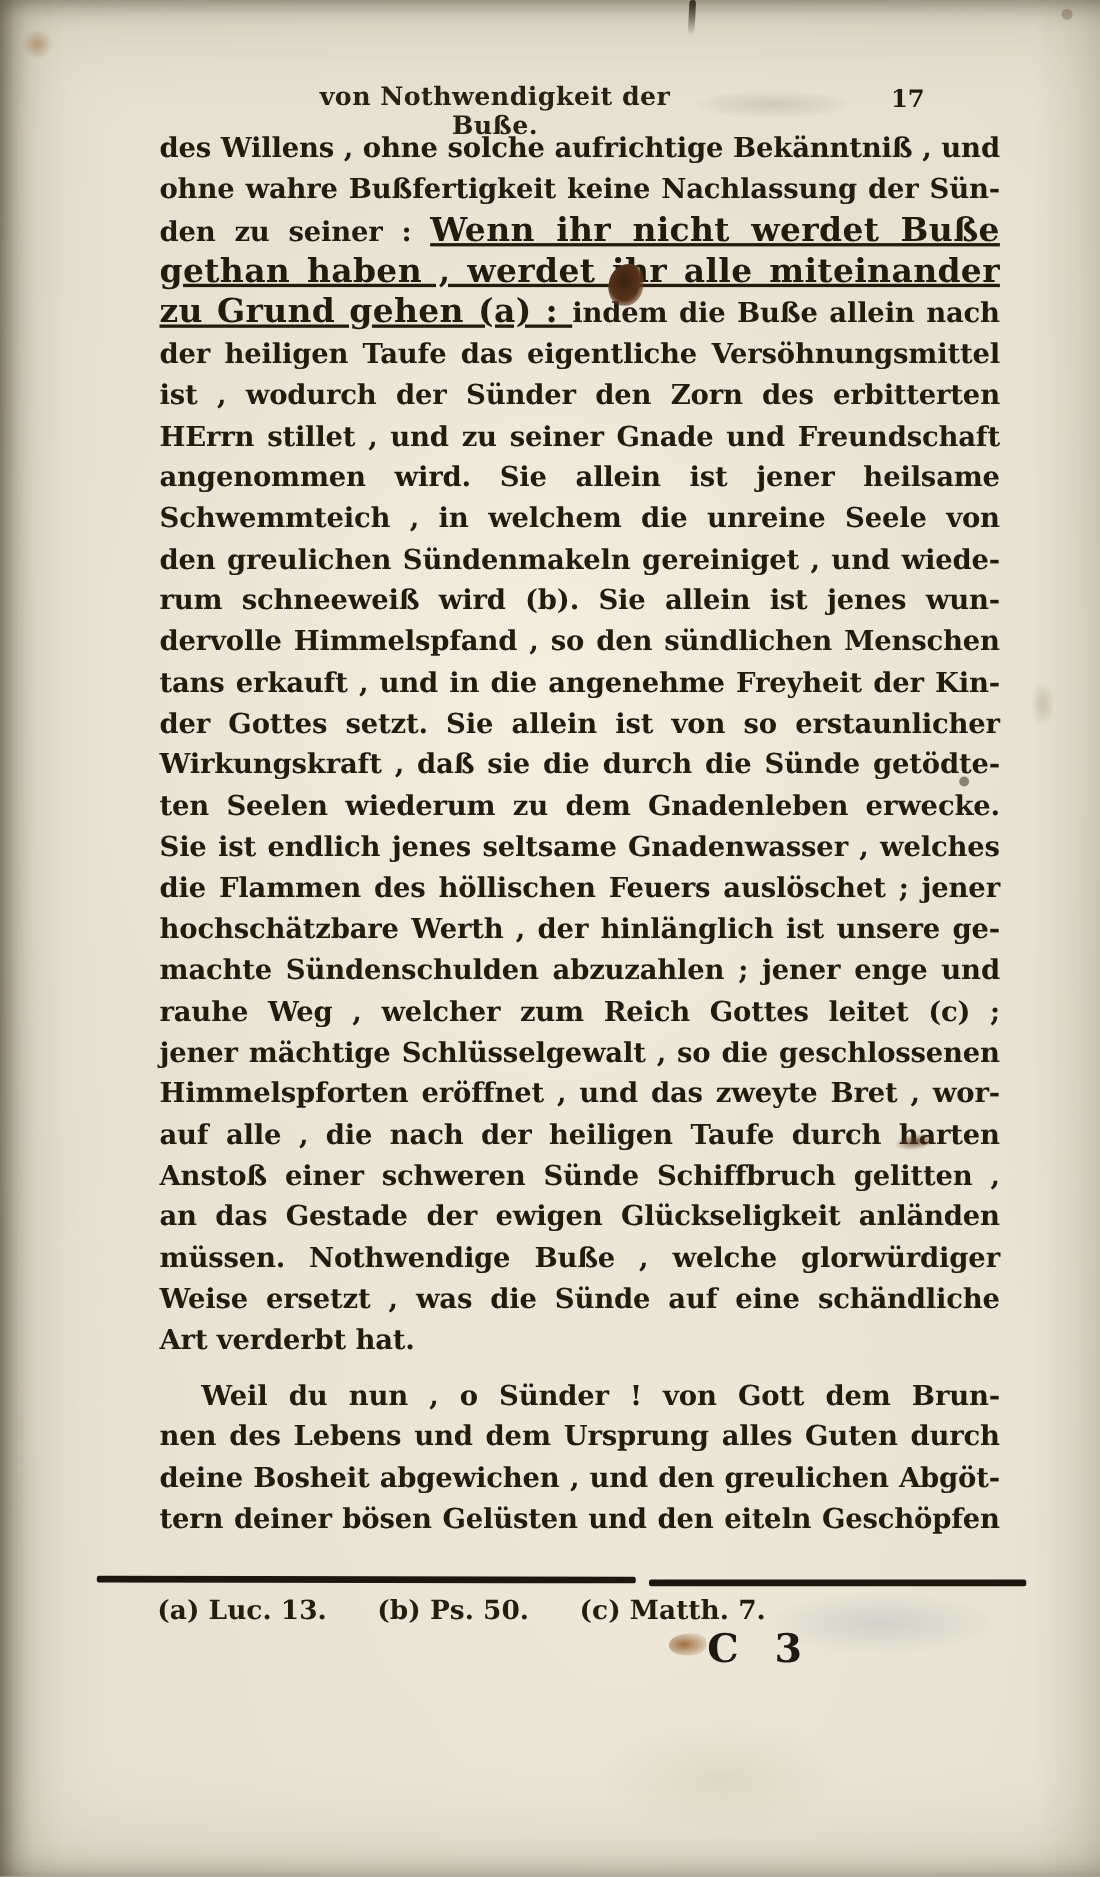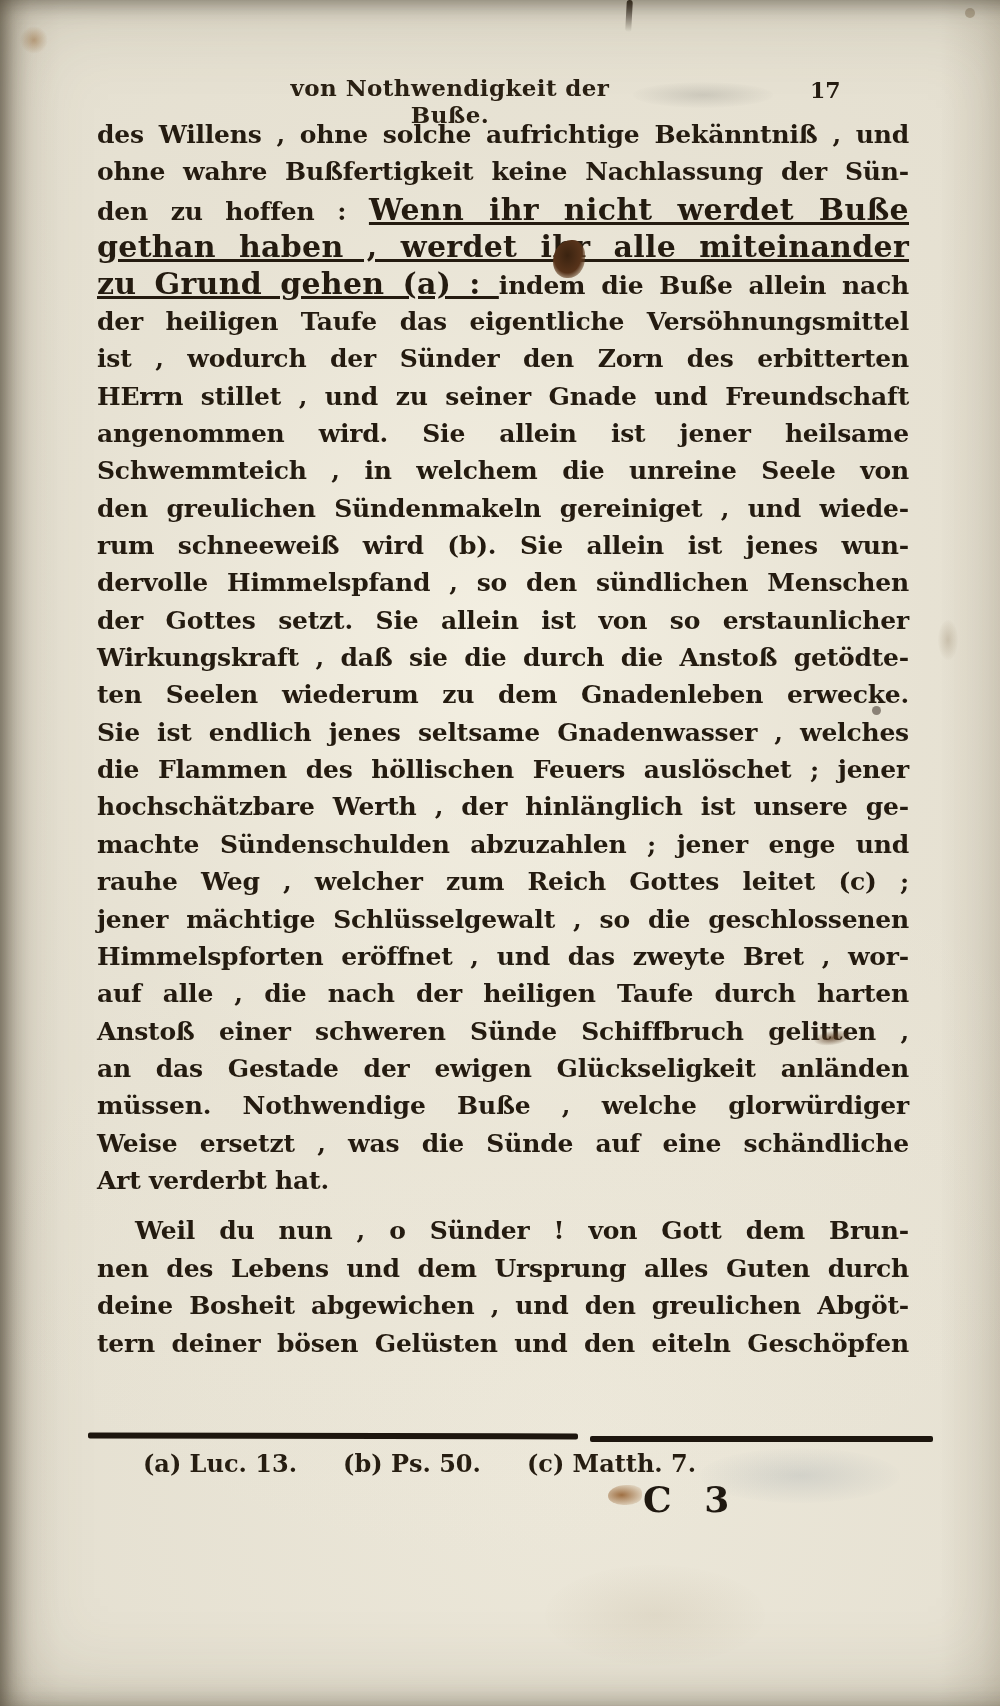--- a/index.html
+++ b/index.html
@@ -17,21 +17,21 @@
     padding-left:36px;
   }
   .vignette{position:absolute;inset:0;pointer-events:none;
     box-shadow:inset 18px 0 28px -14px rgba(70,62,48,0.55), inset 0 12px 22px -10px rgba(70,62,48,0.5), inset -14px 0 26px -14px rgba(90,80,60,0.35), inset 0 -16px 30px -16px rgba(90,80,60,0.3);}
   .header-title{position:absolute;left:270px;top:74px;width:360px;text-align:center;
     font-size:23px;font-weight:bold;letter-spacing:0.4px;color:#2a2013;}
   .pagenum{position:absolute;left:810px;top:77px;font-size:22px;font-weight:bold;color:#241b10;}
   .textblock{position:absolute;left:97px;top:116px;width:812px;}
   .line{height:37.37px;line-height:37.37px;font-size:25px;font-weight:bold;
     letter-spacing:-0.2px;text-align:justify;text-align-last:justify;white-space:nowrap;
-    overflow:visible;}
+    overflow:visible;margin-left:48px;}
   .line.short{text-align:center;text-align-last:left;}
   .em{font-size:30px;letter-spacing:0.3px;text-decoration:underline;}
   .para2{margin-top:13px;}
   .para2 .line:first-child{text-indent:38px;}
   .rule{position:absolute;height:6px;background:#1d160e;border-radius:2px;}
   .rule-left{left:88px;top:1433px;width:490px;transform:rotate(0.1deg);}
   .rule-right{left:590px;top:1436px;width:343px;}
   .footnote{position:absolute;left:143px;top:1449px;font-size:24px;font-weight:bold;color:#261d11;}
   .footnote span{margin-right:46px;}
   .signature{position:absolute;left:643px;top:1478px;font-size:36px;font-weight:bold;word-spacing:20px;color:#1f1810;}
@@ -53,33 +53,34 @@
 <body>
 
 <div class="page">
 
   <div class="header-title">von Nothwendigkeit der Buße.</div>
   <div class="pagenum">17</div>
 
   <div class="textblock">
     <div class="line">des Willens , ohne solche aufrichtige Bekänntniß , und</div>
     <div class="line">ohne wahre Bußfertigkeit keine Nachlassung der Sün-</div>
-    <div class="line"><span>den zu hoffen : </span><span class="em">Wenn ihr nicht werdet Buße</span></div>
+    <div class="line"><span>den zu seiner : </span><span class="em">Wenn ihr nicht werdet Buße</span></div>
     <div class="line em">gethan haben , werdet ihr alle miteinander</div>
     <div class="line"><span class="em">zu Grund gehen (a) : </span><span>indem die Buße allein nach</span></div>
     <div class="line">der heiligen Taufe das eigentliche Versöhnungsmittel</div>
     <div class="line">ist , wodurch der Sünder den Zorn des erbitterten</div>
     <div class="line">HErrn stillet , und zu seiner Gnade und Freundschaft</div>
     <div class="line">angenommen wird. Sie allein ist jener heilsame</div>
     <div class="line">Schwemmteich , in welchem die unreine Seele von</div>
     <div class="line">den greulichen Sündenmakeln gereiniget , und wiede-</div>
     <div class="line">rum schneeweiß wird (b). Sie allein ist jenes wun-</div>
     <div class="line">dervolle Himmelspfand , so den sündlichen Menschen</div>
+    <div class="line">tans erkauft , und in die angenehme Freyheit der Kin-</div>
     <div class="line">der Gottes setzt. Sie allein ist von so erstaunlicher</div>
-    <div class="line">Wirkungskraft , daß sie die durch die Anstoß getödte-</div>
+    <div class="line">Wirkungskraft , daß sie die durch die Sünde getödte-</div>
     <div class="line">ten Seelen wiederum zu dem Gnadenleben erwecke.</div>
     <div class="line">Sie ist endlich jenes seltsame Gnadenwasser , welches</div>
     <div class="line">die Flammen des höllischen Feuers auslöschet ; jener</div>
     <div class="line">hochschätzbare Werth , der hinlänglich ist unsere ge-</div>
     <div class="line">machte Sündenschulden abzuzahlen ; jener enge und</div>
     <div class="line">rauhe Weg , welcher zum Reich Gottes leitet (c) ;</div>
     <div class="line">jener mächtige Schlüsselgewalt , so die geschlossenen</div>
     <div class="line">Himmelspforten eröffnet , und das zweyte Bret , wor-</div>
     <div class="line">auf alle , die nach der heiligen Taufe durch harten</div>
     <div class="line">Anstoß einer schweren Sünde Schiffbruch gelitten ,</div>

